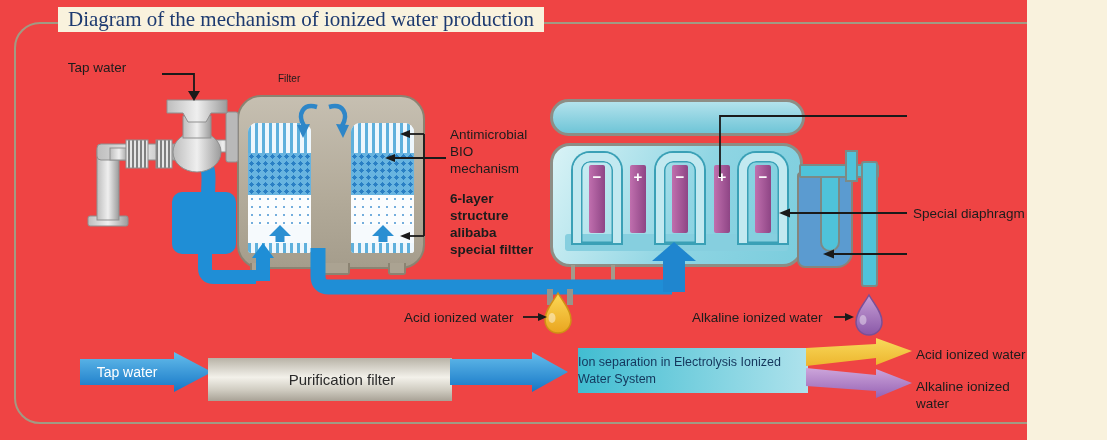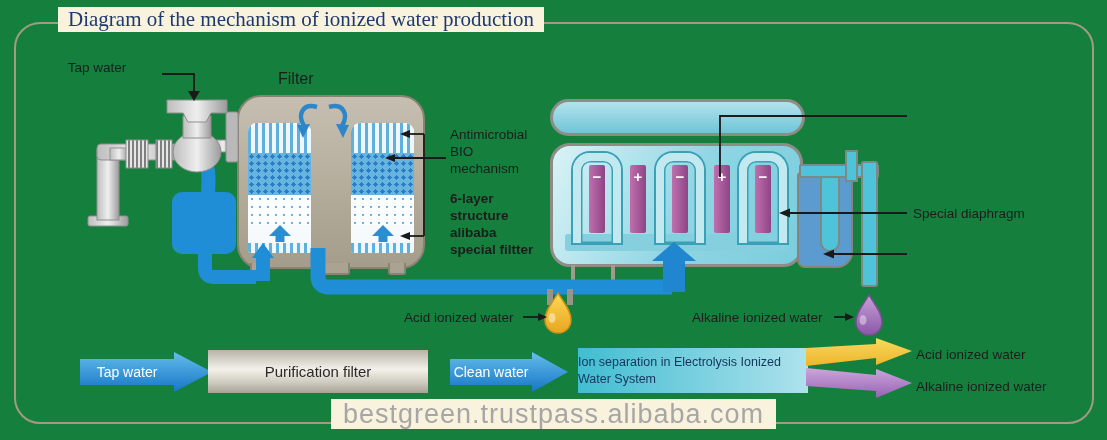--- a/index.html
+++ b/index.html
@@ -1,16 +1,16 @@
 <!DOCTYPE html>
 <html><head>
 <meta charset="utf-8">
 <style>
   html,body{margin:0;padding:0;background:#f9f2dd;}
-  .stage{position:relative;width:1107px;height:440px;background:#15803d;overflow:hidden;
+  .stage{position:relative;width:1027px;height:440px;background:#ef4444;overflow:hidden;
          font-family:"Liberation Sans",sans-serif;}
   .abs{position:absolute;}
   .panel{position:absolute;left:14px;top:22px;width:1076px;height:398px;
          border:2px solid #a29a83;border-radius:26px;}
   .title{position:absolute;left:58px;top:7px;padding:0 10px;background:#f9f2dd;
          font:21px "Liberation Serif",serif;color:#1d3a70;z-index:7;}
   .lbl{position:absolute;font:13.5px/17px "Liberation Sans",sans-serif;color:#1c1c1c;z-index:6;}
   .lbl span{display:block;}
   .overlay{position:absolute;left:0;top:0;z-index:4;pointer-events:none;}
   
@@ -202,21 +202,21 @@
       <line x1="523" y1="317" x2="538" y2="317"></line>
       <polygon points="538,313 538,321 547,317" fill="#1a1a1a" stroke="none"></polygon>
       <line x1="834" y1="317" x2="845" y2="317"></line>
       <polygon points="845,313 845,321 854,317" fill="#1a1a1a" stroke="none"></polygon>
     </g>
   </svg>
 
   <div class="lbl" style="left:32px;top:59px;width:130px;text-align:center;">
     <span>Tap water</span>
   </div>
-  <div class="lbl" style="left:278px;top:70px;width:100px;font-size:16px;">Filter</div>
+  <div class="lbl" style="left:278px;top:70px;width:100px;font-size:10px;">Filter</div>
   <div class="lbl" style="left:450px;top:126px;">
     <span>Antimicrobial</span>
     <span>BIO</span>
     <span>mechanism</span>
   </div>
   <div class="lbl" style="left:450px;top:190px;font-weight:bold;">
     <span>6-layer</span>
     <span>structure</span>
     <span>alibaba</span>
     <span>special filtter</span>
@@ -229,34 +229,33 @@
     <defs>
         <linearGradient id="g-blue1" x1="0" y1="0" x2="0" y2="1">
       <stop offset="0" stop-color="#65bdeb"></stop>
           <stop offset="1" stop-color="#1576c6"></stop>
         </linearGradient>
       </defs>
     <polygon points="0,7 94,7 94,0 132,20 94,40 94,33 0,33" fill="url(#g-blue1)"></polygon>
   </svg>
   <div class="flowtxt" style="left:80px;top:352px;width:94px;height:40px;">Tap water</div>
 
-  <div class="abs" style="left:208px;top:350px;width:220px;height:43px;z-index:5;
+  <div class="abs" style="left:208px;top:358px;width:220px;height:43px;z-index:5;
        background:linear-gradient(180deg,#b8b3a7,#f3f1ea 45%,#cfcbc0 75%,#a8a296);
-       display:flex;align-items:center;justify-content:center;font:15px 'Liberation Sans',sans-serif;color:#2a2a2a;">Purification filter</div>
+       display:flex;align-items:center;justify-content:center;font:15px 'Liberation Sans',sans-serif;color:#2a2a2a;padding-left:24px;">Purification filter</div>
 
   <svg class="abs" style="left:450px;top:352px;z-index:5;" width="118" height="40">
     <defs>
         <linearGradient id="g-blue2" x1="0" y1="0" x2="0" y2="1">
       <stop offset="0" stop-color="#65bdeb"></stop>
           <stop offset="1" stop-color="#1576c6"></stop>
         </linearGradient>
       </defs>
     <polygon points="0,7 82,7 82,0 118,20 82,40 82,33 0,33" fill="url(#g-blue2)"></polygon>
   </svg>
-  <div class="flowtxt" style="left:450px;top:352px;width:82px;height:40px;">Clean water</div>
 
   <div class="abs" style="left:578px;top:348px;width:230px;height:45px;z-index:5;box-sizing:border-box;
        background:linear-gradient(90deg,#41bdd1,#aee2ec);color:#14365c;
        font:12.5px/1.35 'Liberation Sans',sans-serif;padding:6px 0;">
     <span style="display:block;white-space:nowrap;">Ion separation in Electrolysis Ionized</span>
     <span style="display:block;white-space:nowrap;">Water System</span>
   </div>
 
   <svg class="abs" style="left:806px;top:338px;z-index:5;" width="110" height="34">
     <defs>
@@ -272,16 +271,13 @@
         <linearGradient id="g-purp2" x1="0" y1="0" x2="0" y2="1">
       <stop offset="0" stop-color="#cda6db"></stop>
           <stop offset="1" stop-color="#9662b4"></stop>
         </linearGradient>
       </defs>
     <polygon points="0,6 70,13 70,7 106,21 70,36 70,29 0,24" fill="url(#g-purp2)"></polygon>
   </svg>
   <div class="lbl" style="left:916px;top:346px;">Acid ionized water</div>
   <div class="lbl" style="left:916px;top:378px;">Alkaline ionized water</div>
 
-  <div class="watermark">
-    <span>bestgreen.trustpass.alibaba.com</span>
-  </div>
 </div>
 
 </body></html>

